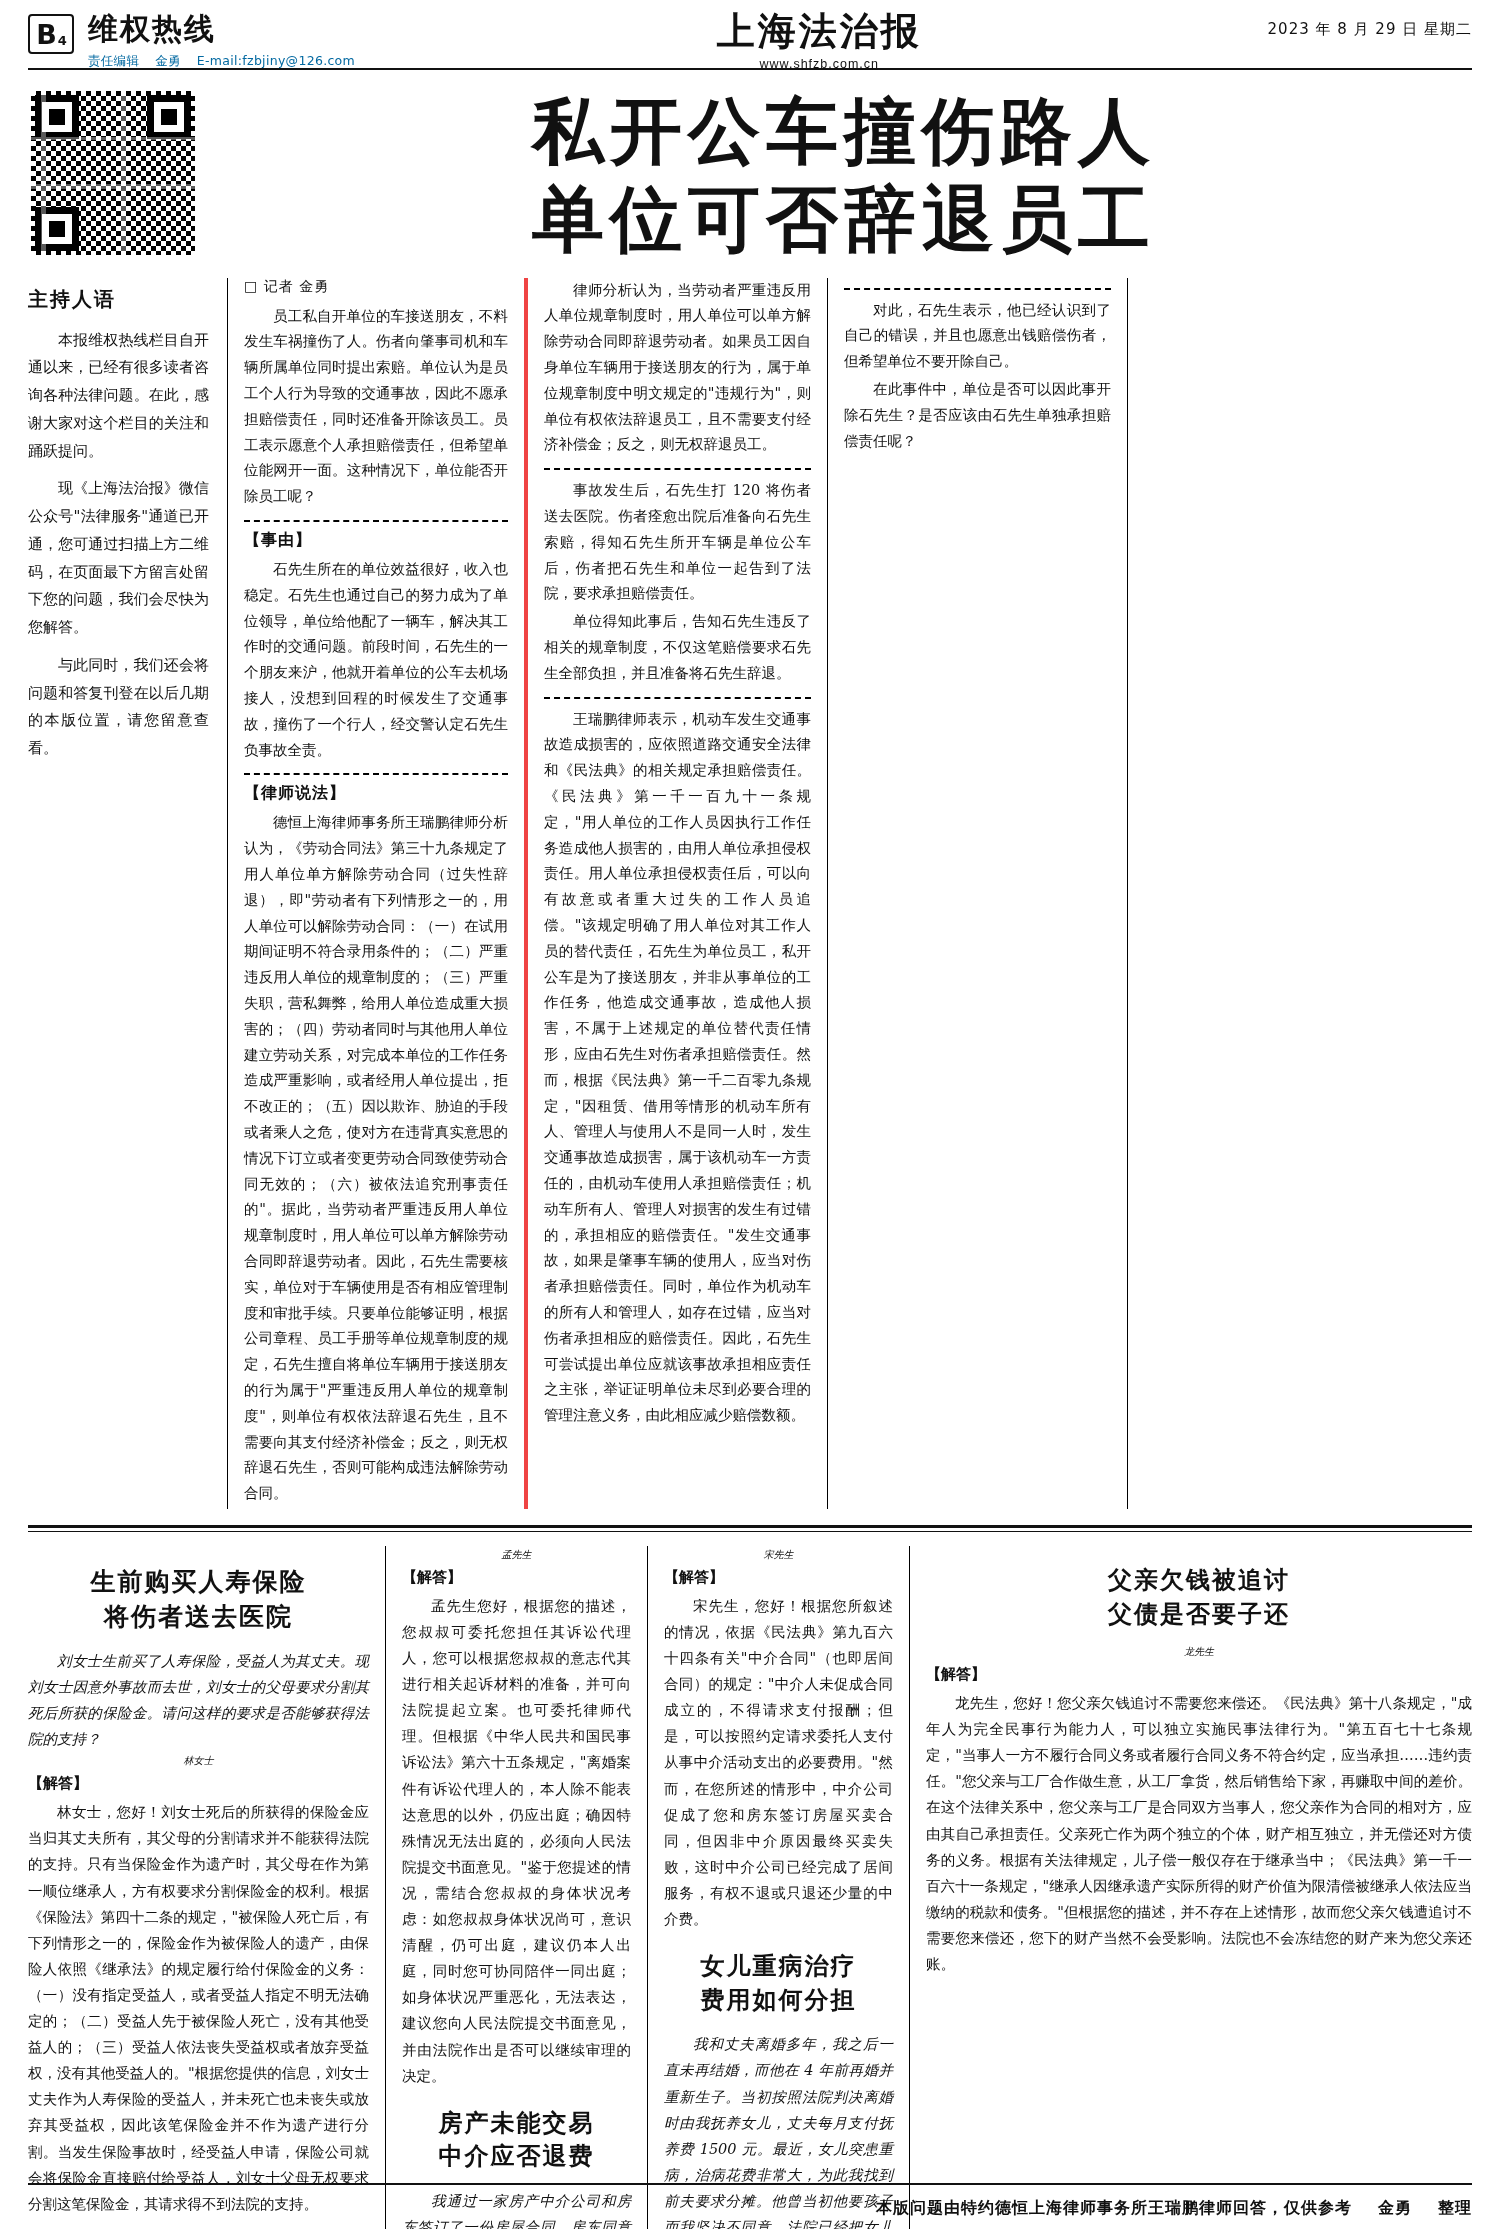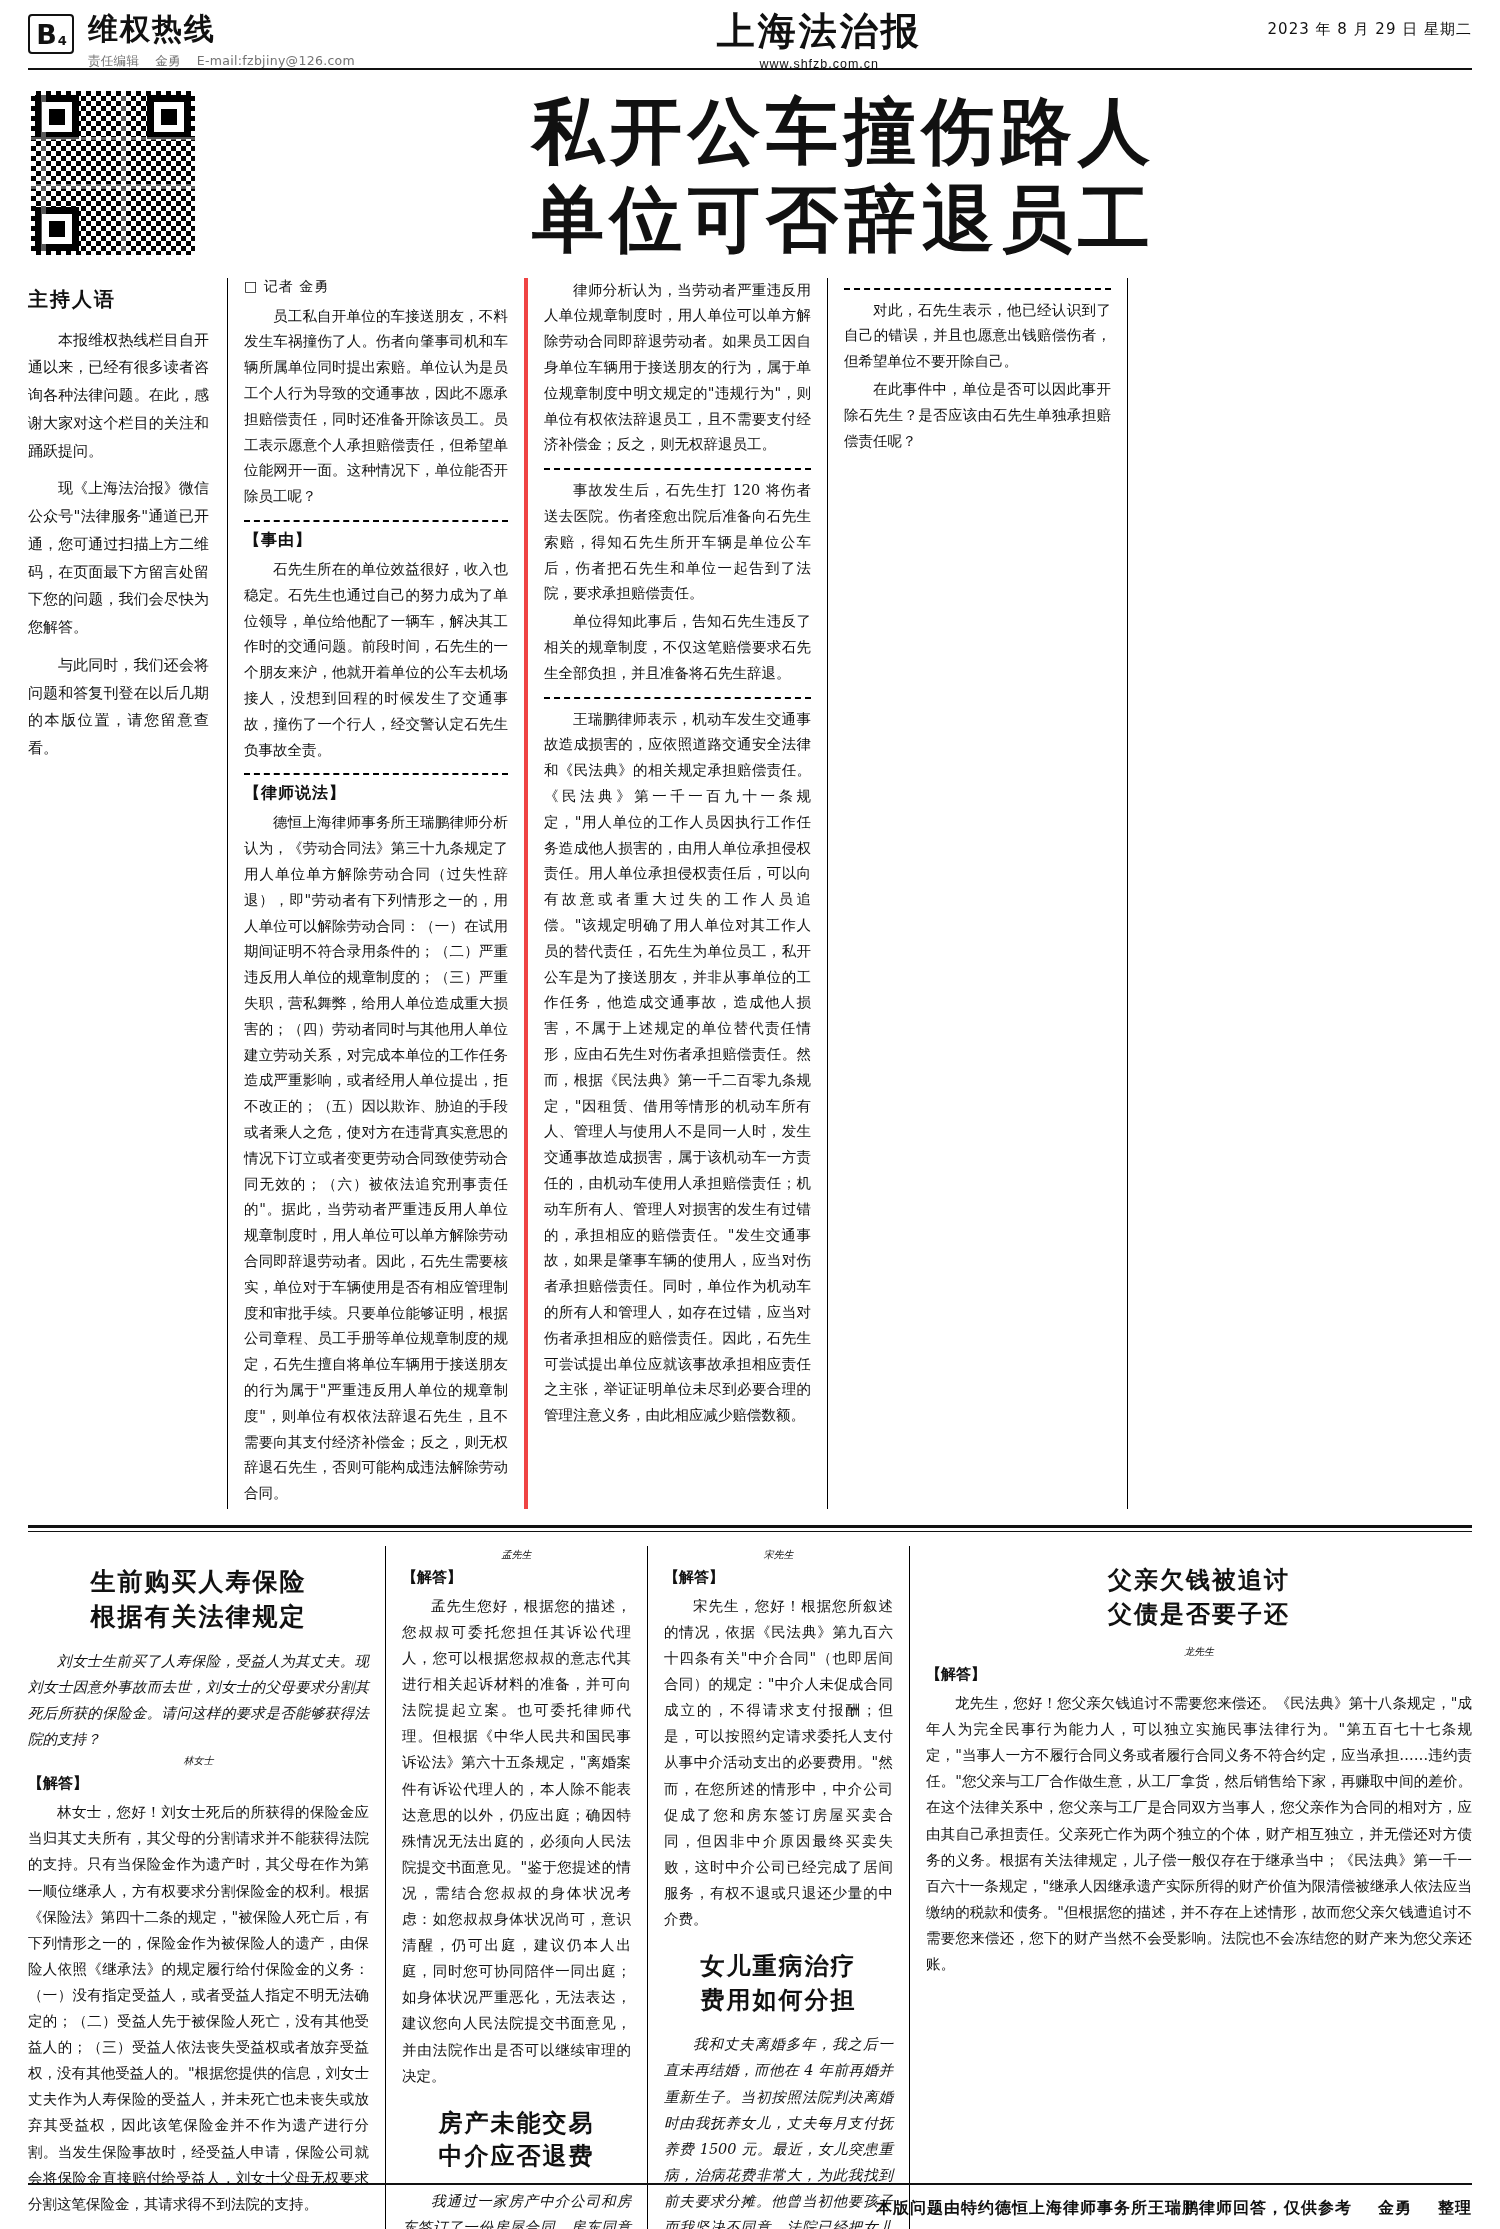--- a/index.html
+++ b/index.html
@@ -17,21 +17,21 @@
   .masthead { display:flex; align-items:flex-start; padding-top:12px; height:62px; }
   .page-badge {
     width:46px; height:40px; border:2px solid #111; border-radius:4px;
     display:flex; align-items:center; justify-content:center;
     font-weight:bold; font-size:27px; line-height:1; position:relative; margin-top:2px;
   }
   .page-badge .sub { font-size:13px; position:relative; top:6px; left:1px; }
   .mh-left { display:flex; align-items:flex-start; }
   .mh-title-col { margin-left:14px; }
   .mh-title { font-family:"DejaVu Sans","Liberation Sans",sans-serif; font-weight:bold; font-size:30px; letter-spacing:2px; line-height:1; margin-top:2px;}
-  .mh-sub { font-size:12.5px; color:#737373; margin-top:9px; letter-spacing:0.3px;}
+  .mh-sub { font-size:12.5px; color:#0369a1; margin-top:9px; letter-spacing:0.3px;}
   .mh-sub span { margin-right:16px; }
   .mh-center { flex:1; text-align:center; }
   .paper-name {
     font-family:"DejaVu Serif","Liberation Serif",serif;
     font-weight:bold; font-size:38px; letter-spacing:3px; line-height:1;
     display:inline-block; border-bottom:none;
   }
   .paper-url { font-size:12.5px; letter-spacing:1px; margin-top:7px; font-family:"Liberation Sans",sans-serif; }
   .mh-right { font-size:15px; padding-top:8px; letter-spacing:1px; white-space:nowrap; }
   .mh-rule { border-top:2px solid #111; margin:6px 0 0 0; }
@@ -185,21 +185,21 @@
   </div>
 
   <div class="lower-sep"></div>
   <div class="lower-sep2"></div>
 
   <div class="lower">
 
     <div class="lcol lcol1">
       <div class="art-title">
         <div>生前购买人寿保险</div>
-        <div>根据有关法律规定</div>
+        <div>将伤者送去医院</div>
       </div>
       <p class="q-p">刘女士生前买了人寿保险，受益人为其丈夫。现刘女士因意外事故而去世，刘女士的父母要求分割其死后所获的保险金。请问这样的要求是否能够获得法院的支持？</p>
       <div class="signer">林女士</div>
       <div class="ans-label">【解答】</div>
       <p class="ans-p">林女士，您好！刘女士死后的所获得的保险金应当归其丈夫所有，其父母的分割请求并不能获得法院的支持。只有当保险金作为遗产时，其父母在作为第一顺位继承人，方有权要求分割保险金的权利。根据《保险法》第四十二条的规定，"被保险人死亡后，有下列情形之一的，保险金作为被保险人的遗产，由保险人依照《继承法》的规定履行给付保险金的义务：（一）没有指定受益人，或者受益人指定不明无法确定的；（二）受益人先于被保险人死亡，没有其他受益人的；（三）受益人依法丧失受益权或者放弃受益权，没有其他受益人的。"根据您提供的信息，刘女士丈夫作为人寿保险的受益人，并未死亡也未丧失或放弃其受益权，因此该笔保险金并不作为遗产进行分割。当发生保险事故时，经受益人申请，保险公司就会将保险金直接赔付给受益人，刘女士父母无权要求分割这笔保险金，其请求得不到法院的支持。</p>
 
     </div>
 
     <div class="lcol lcol2">
       <div class="signer">孟先生</div>

